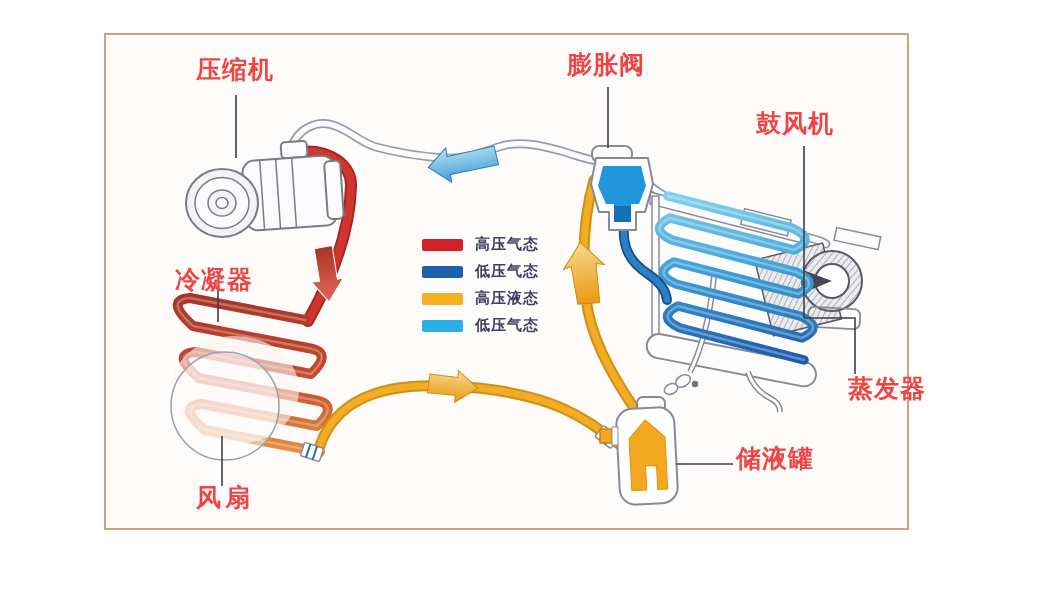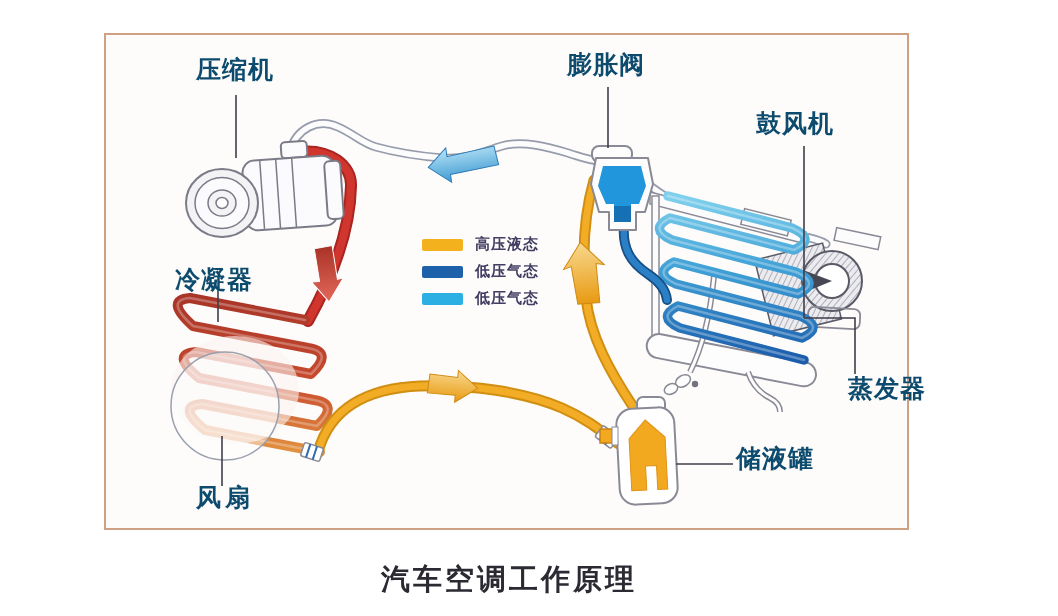--- a/index.html
+++ b/index.html
@@ -1,21 +1,21 @@
 <!DOCTYPE html>
 <html><head>
 <meta charset="utf-8">
 <style>
   html,body{margin:0;padding:0;background:#ffffff;}
   .stage{position:relative;width:1058px;height:616px;background:#ffffff;overflow:hidden;
          font-family:"DejaVu Sans","Liberation Sans",sans-serif;}
   .frame{position:absolute;left:104px;top:33px;width:805px;height:497px;
          border:2px solid #cfa184;background:#fdfcfa;box-sizing:border-box;}
   svg.diagram{position:absolute;left:0;top:0;width:1058px;height:616px;}
-  .lbl{position:absolute;font-weight:bold;font-size:25px;color:#0c4a6e;white-space:nowrap;
+  .lbl{position:absolute;font-weight:bold;font-size:25px;color:#ef4444;white-space:nowrap;
        letter-spacing:1px;line-height:1;}
   .lbl-fan{letter-spacing:4px;}
   .legend{position:absolute;left:422px;top:231px;}
   .legend-row{display:flex;align-items:center;height:27px;}
   .legend-swatch{width:41px;height:12px;border-radius:2px;flex:0 0 auto;}
   .sw0{background:#d42029;}
   .sw1{background:#f3b11d;}
   .sw2{background:#1c61a9;}
   .sw3{background:#2cafe3;}
   .legend-label{margin-left:12px;font-size:15px;font-weight:bold;color:#413d63;letter-spacing:1px;}
@@ -201,28 +201,31 @@
   <div class="lbl" style="left:196px;top:57px;">压缩机</div>
   <div class="lbl" style="left:567px;top:52px;">膨胀阀</div>
   <div class="lbl" style="left:756px;top:111px;">鼓风机</div>
   <div class="lbl" style="left:175px;top:267px;">冷凝器</div>
   <div class="lbl lbl-fan" style="left:196px;top:485px;">风扇</div>
   <div class="lbl" style="left:816px;top:376px;margin-left:32px;">蒸发器</div>
   <div class="lbl" style="left:736px;top:446px;">储液罐</div>
 
   <div class="legend">
     <div class="legend-row">
+      <div class="legend-swatch sw0"></div>
+      <div class="legend-label">高压气态</div>
+    </div>
+    <div class="legend-row">
+      <div class="legend-swatch sw2"></div>
+      <div class="legend-label">低压气态</div>
+    </div>
+    <div class="legend-row">
       <div class="legend-swatch sw1"></div>
       <div class="legend-label">高压液态</div>
     </div>
     <div class="legend-row">
-      <div class="legend-swatch sw2"></div>
-      <div class="legend-label">低压气态</div>
-    </div>
-    <div class="legend-row">
       <div class="legend-swatch sw3"></div>
       <div class="legend-label">低压气态</div>
     </div>
   </div>
 
-  <div class="title">汽车空调工作原理</div>
 
 </div>
 
 </body></html>

